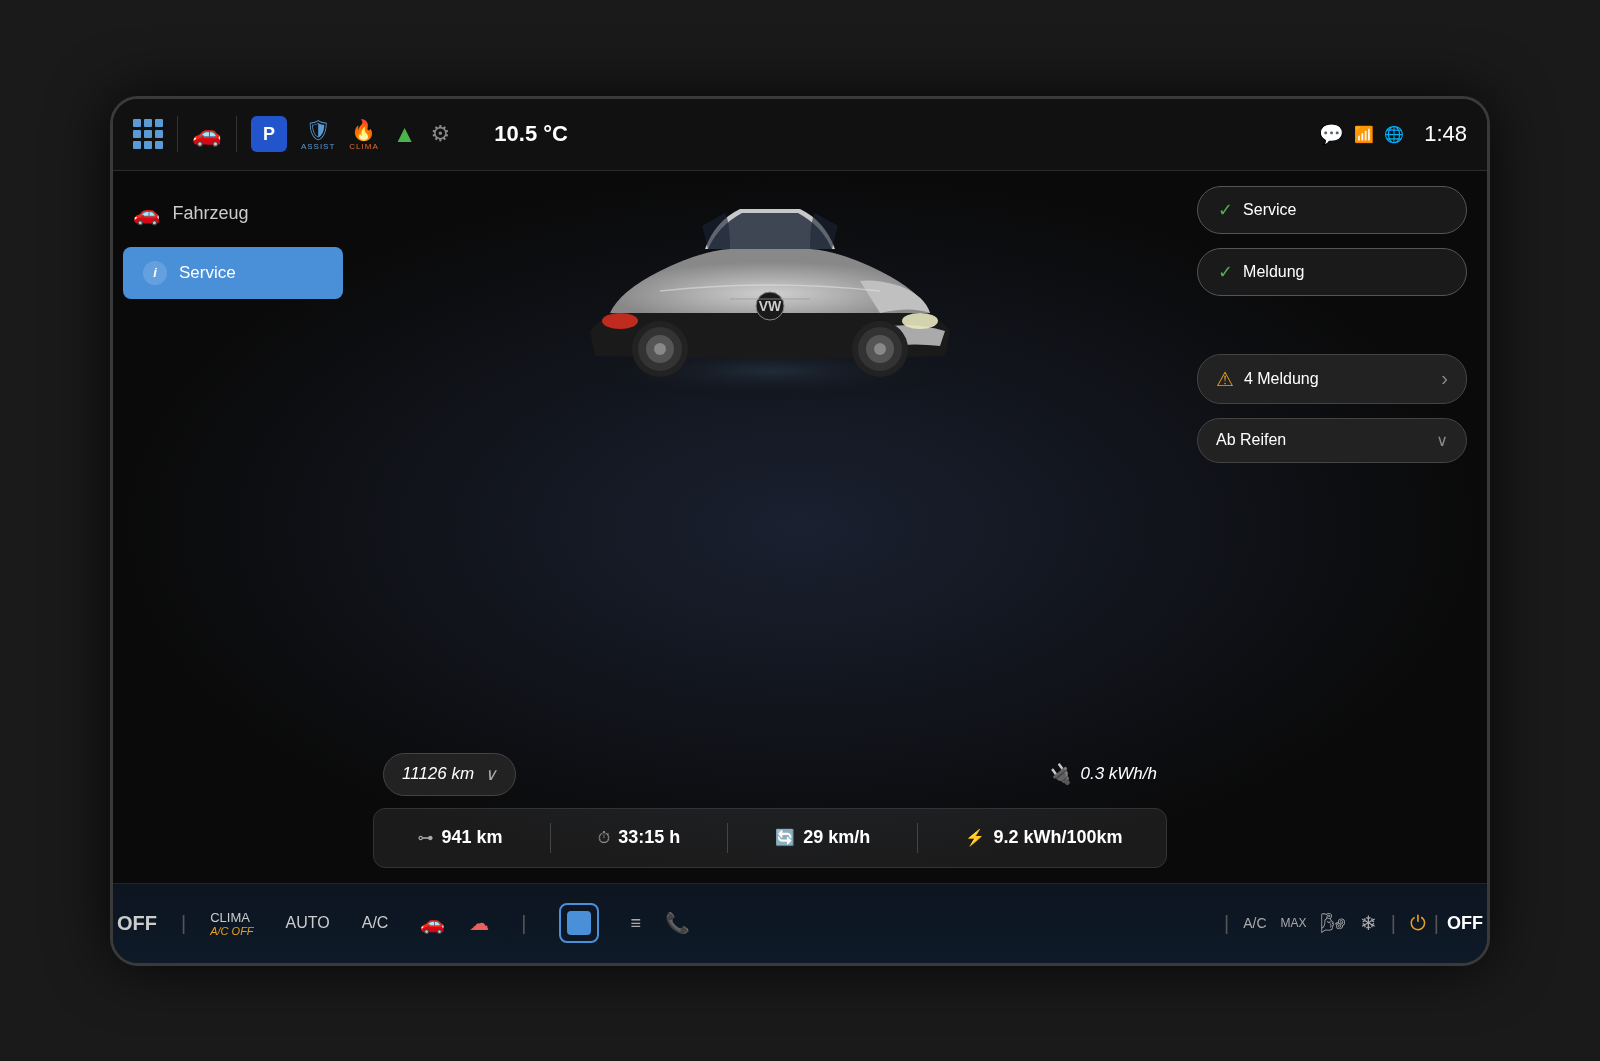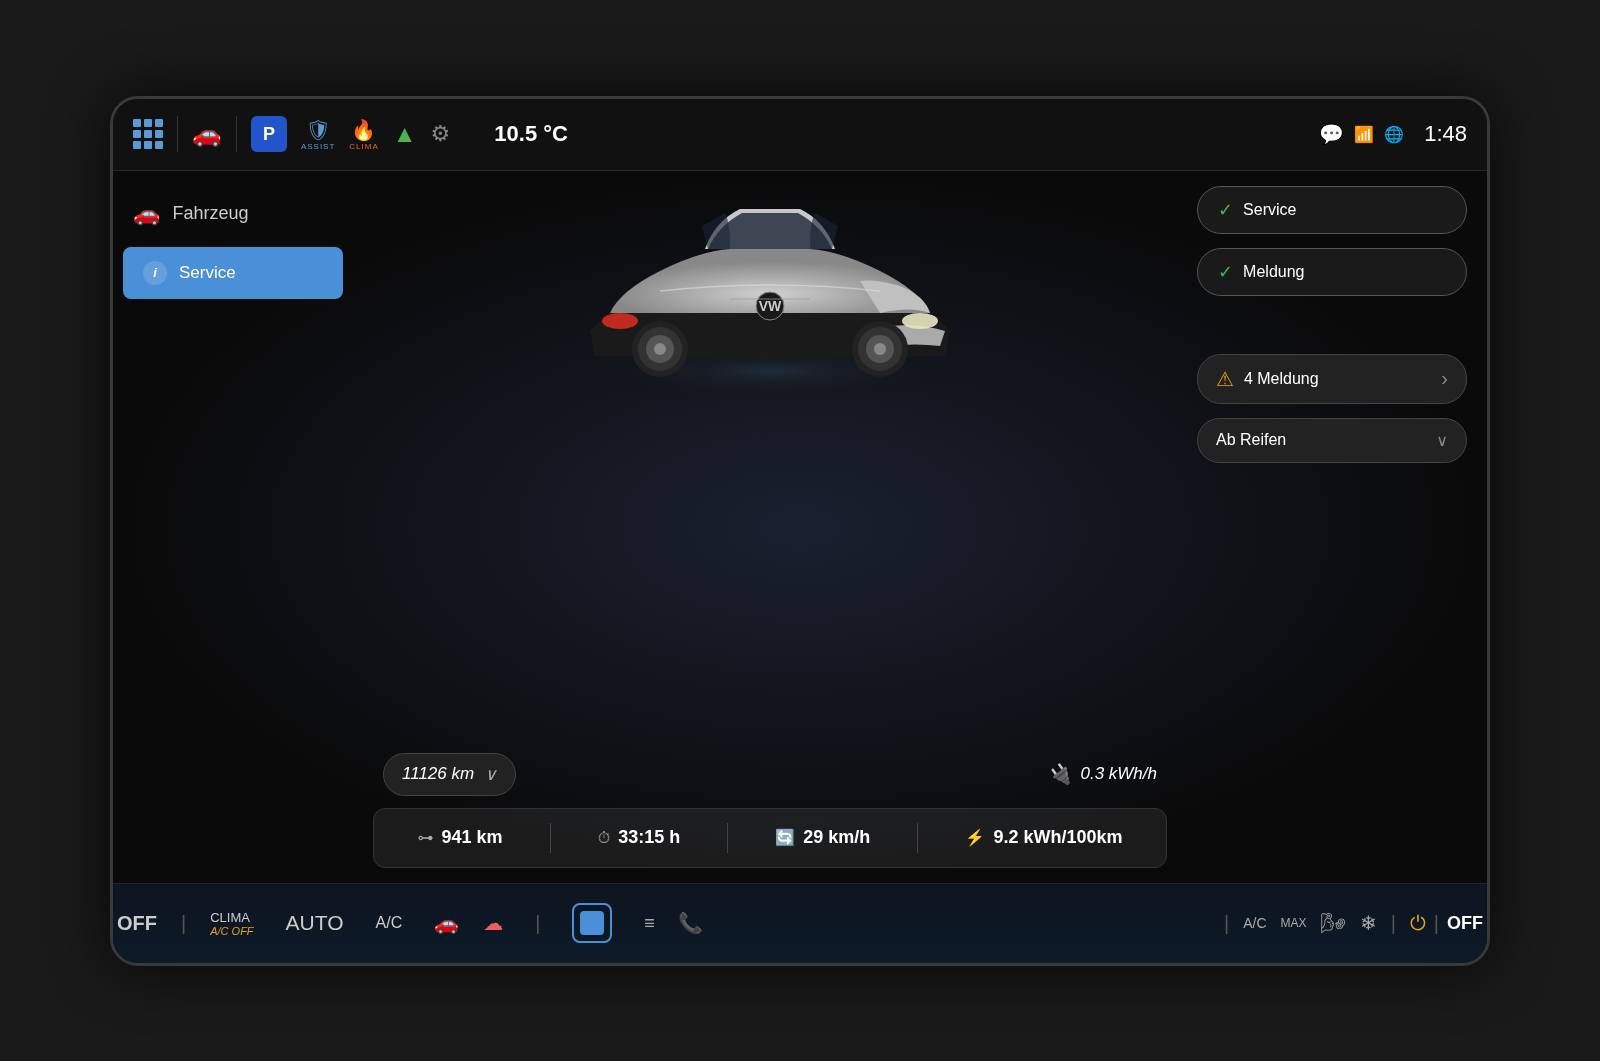--- a/index.html
+++ b/index.html
@@ -507,21 +507,21 @@
     </div>
   </div>
 
   <div class="climate-bar">
     <span class="climate-off">OFF</span>
     <span class="climate-separator">|</span>
     <div class="clima-label">
       <span class="clima-text">CLIMA</span>
       <span class="clima-subtext">A/C OFF</span>
     </div>
-    <span style="color:#ccc;font-size:21px;margin-left:8px;">AUTO</span>
+    <span style="color:#ccc;font-size:16px;margin-left:8px;">AUTO</span>
     <span style="color:#ccc;font-size:16px;cursor:pointer;margin-left:8px;">A/C</span>
 
     <span style="color:#aaa;font-size:20px;margin-left:8px;cursor:pointer;">🚗</span>
     <span style="color:#e86060;font-size:20px;cursor:pointer;">☁</span>
     <span class="climate-separator" style="margin:0 8px;">|</span>
 
     <div class="climate-active-icon">
       <div style="width:24px;height:24px;background:#4a90d9;border-radius:4px;"></div>
     </div>
     <span style="color:#aaa;font-size:18px;margin-left:8px;">≡</span>

